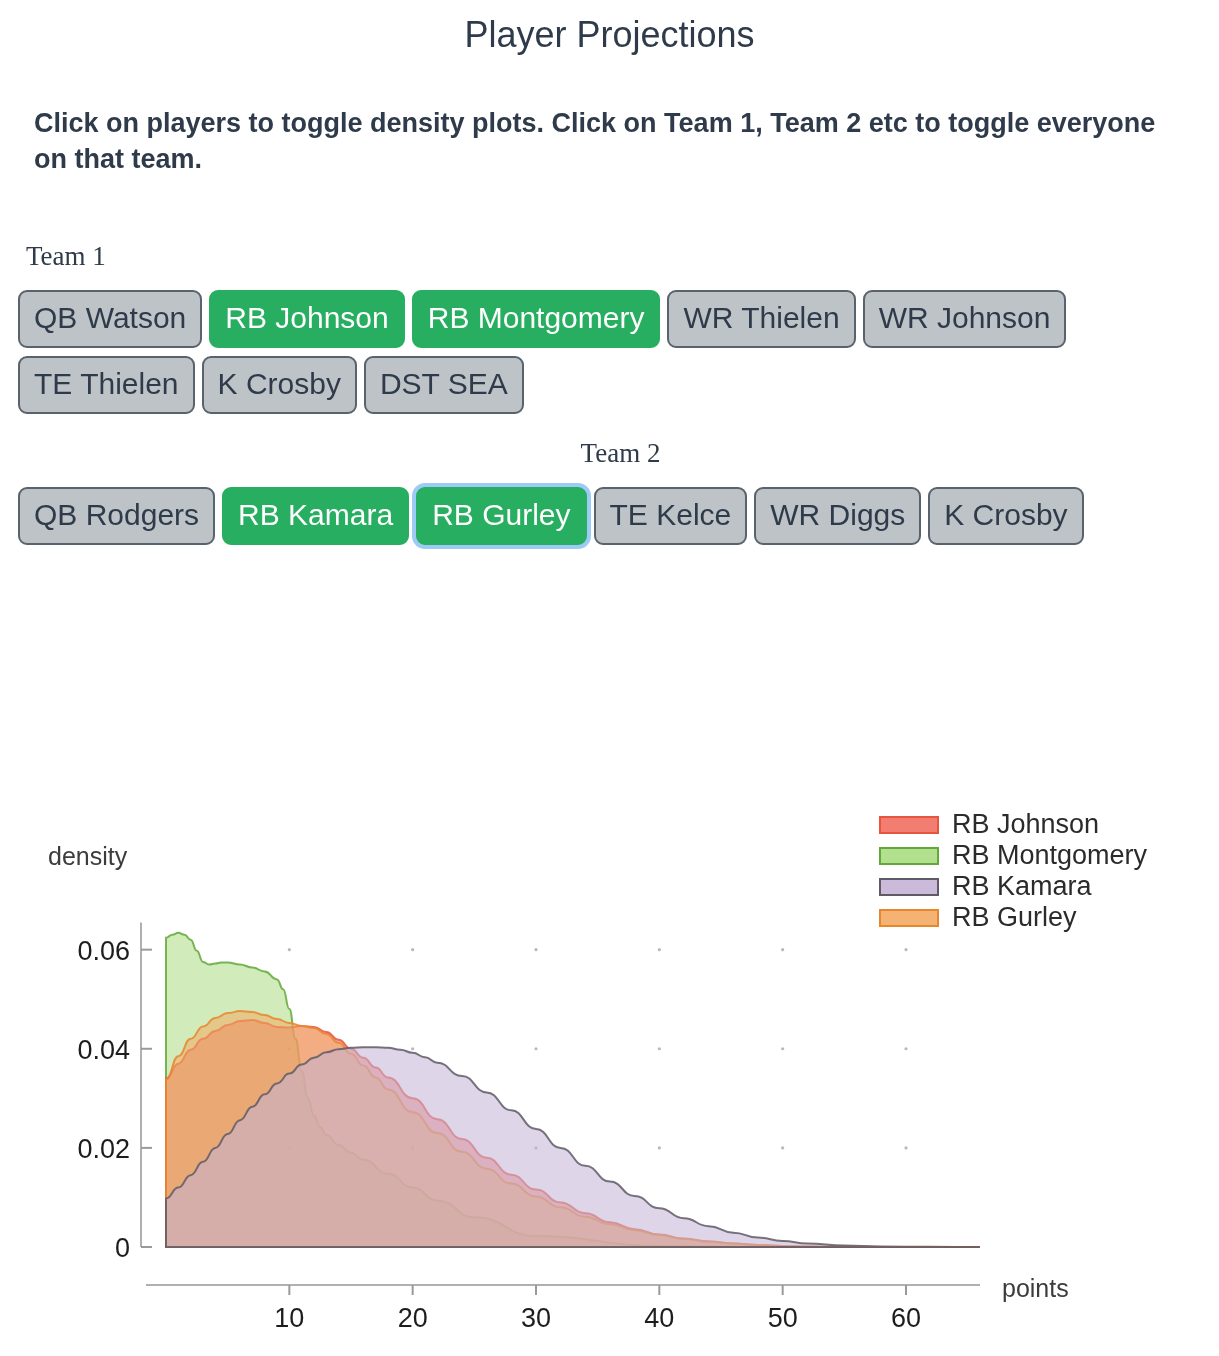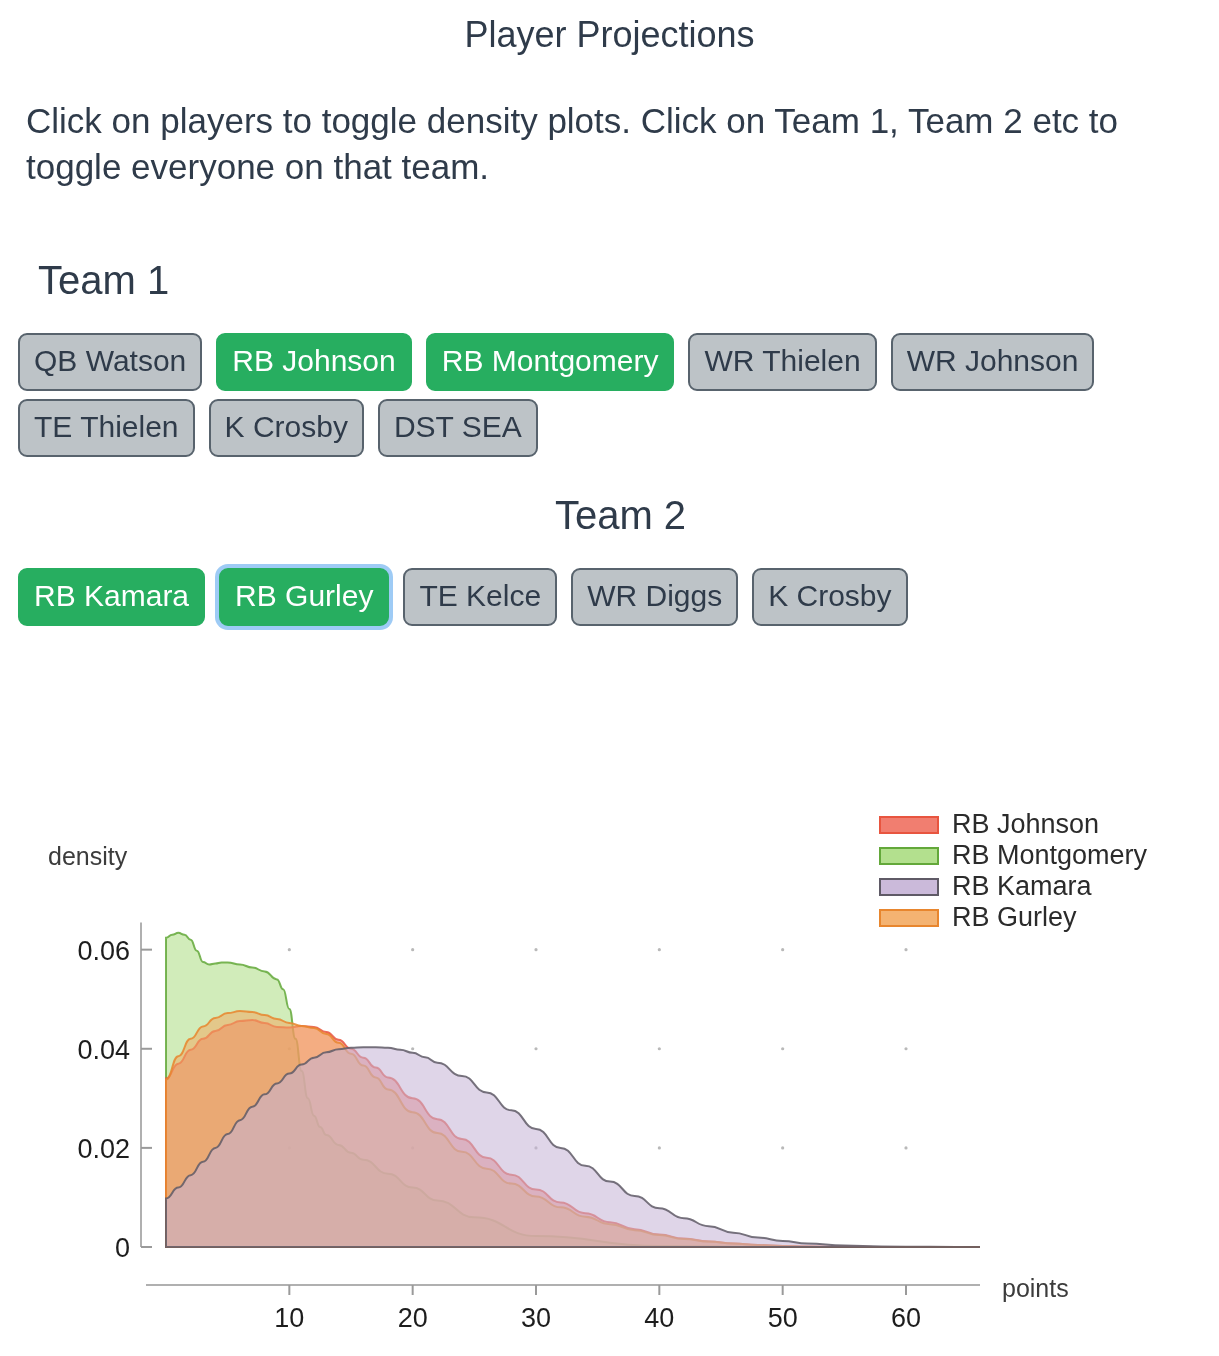--- a/index.html
+++ b/index.html
@@ -18,41 +18,42 @@
   #page-title {
     text-align: center;
     font-size: 36px;
     font-weight: 400;
     color: #2f3b4a;
     margin: 0;
     padding-top: 14px;
     letter-spacing: 0px;
   }
   #instructions {
-    font-size: 35px;
+    font-size: 27px;
     color: #2f3b4a;
     line-height: 1.32;
-    margin: 4px;
+    margin: 12px;
     padding: 38px 24px 0 22px;
     max-width: 1190px;
-    font-weight: 400;
+    font-weight: 700;
   }
   .team-heading {
-    font-size: 40px;
+    font-size: 27px;
     font-weight: 400;
     color: #2f3b4a;
-    margin: 16px;
+    margin: 4px;
     padding: 0 0 0 22px;
+    font-family: Liberation Serif, serif;
   }
   #team1-heading { padding-top: 52px; }
   #team2-heading { padding-top: 20px; text-align: center; }
   .chip-row {
     display: flex;
     flex-wrap: wrap;
-    gap: 8px 14px;
+    gap: 8px 7px;
     padding: 14px 20px 0 18px;
     max-width: 1180px;
     align-items: flex-start;
     text-align: center;
   }
   .chip {
     font-family: "Liberation Sans", sans-serif;
     font-size: 30px;
     line-height: 1;
     padding: 11px 14px 13px 14px;
@@ -114,20 +115,21 @@
     <div class="chip on">RB Montgomery</div>
     <div class="chip off">WR Thielen</div>
     <div class="chip off">WR Johnson</div>
     <div class="chip off">TE Thielen</div>
     <div class="chip off">K Crosby</div>
     <div class="chip off">DST SEA</div>
   </div>
 
 <h2 id="team2-heading" class="team-heading">Team 2</h2>
 <div class="chip-row" id="team2-chips">
+    <div class="chip off">QB Rodgers</div>
     <div class="chip on">RB Kamara</div>
     <div class="chip on focused">RB Gurley</div>
     <div class="chip off">TE Kelce</div>
     <div class="chip off">WR Diggs</div>
     <div class="chip off">K Crosby</div>
   </div>
 
 <div id="chart-area">
   <svg id="chart-svg" width="1219" height="560" viewBox="0 0 1219 560">
       <circle cx="289.33333333333337" cy="352.88235294117646" r="1.6" fill="#b9b9b9"></circle>

